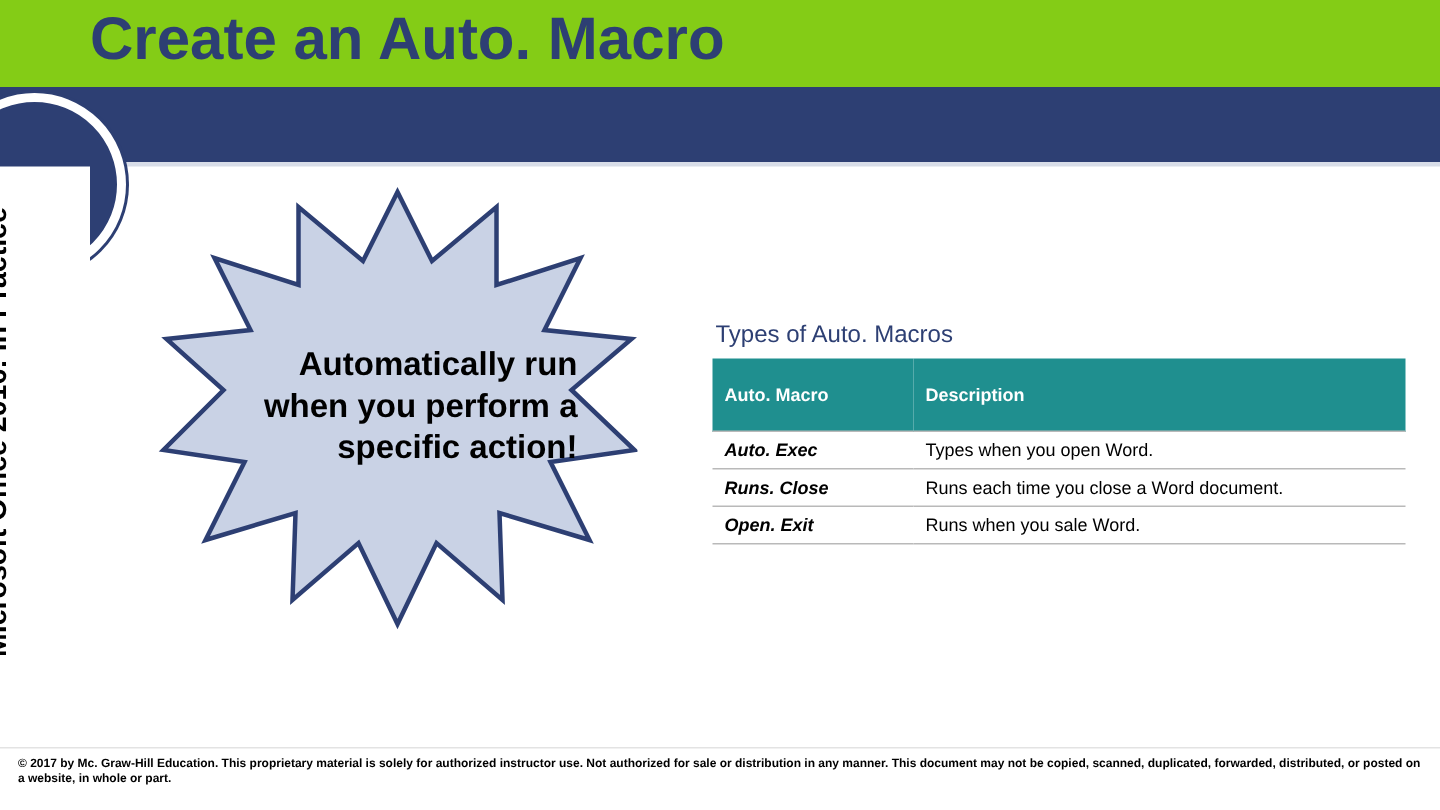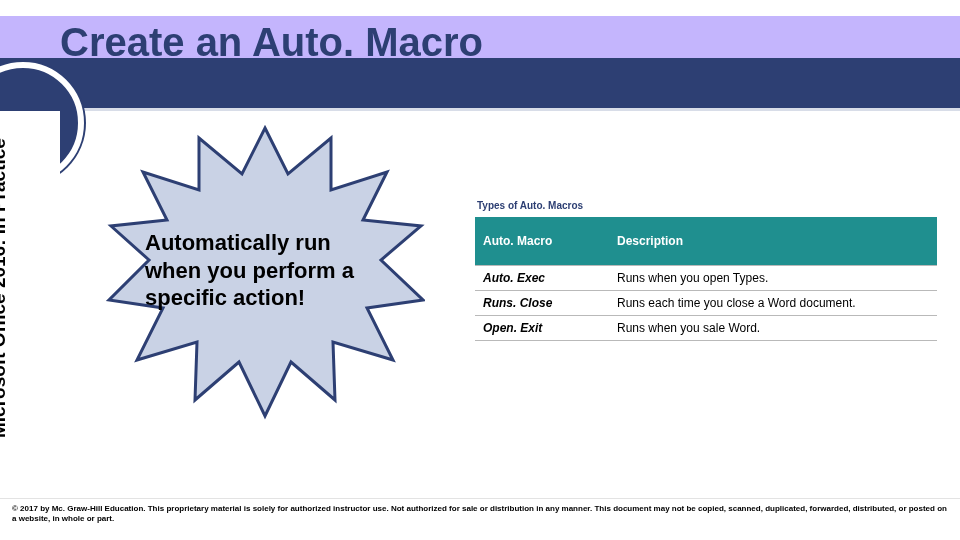--- a/index.html
+++ b/index.html
@@ -13,23 +13,23 @@
   }
   .slide {
     position: relative;
     width: 960px;
     height: 540px;
     background: #fff;
   }
   
   .title-area {
     position: absolute;
-    left: 0; top: 16px; right: 0;
+    left: 0; top: 0; right: 0;
     height: 58px;
-    background: #c4b5fd;
+    background: #84cc16;
   }
   .title-text {
     position: absolute;
     top: 4px;
     left: 60px;
     font-size: 40px;
     font-weight: bold;
     color: #2d3f73;
     font-family: Arial, Helvetica, sans-serif;
   }
@@ -85,39 +85,40 @@
     left: 105px;
     top: 122px;
     width: 320px;
     height: 300px;
   }
   .burst-text {
     position: absolute;
     left: 50%;
     top: 50%;
     transform: translate(-50%,-52%);
-    text-align: left;
+    text-align: right;
     font-size: 22px;
     font-weight: bold;
     color: #000;
     width: 240px;
     line-height: 1.25;
   }
   
   .table-block {
     position: absolute;
     left: 475px;
     top: 196px;
     width: 462px;
   }
   .table-title {
     color: #2d3f73;
-    font-weight: bold;
-    font-size: 10px;
+    font-weight: normal;
+    font-size: 16px;
     padding: 4px 2px 6px 2px;
+    margin-top: 15px;
   }
   .tbl {
     width: 100%;
     border-collapse: collapse;
     font-size: 12px;
     table-layout: fixed;
   }
   .tbl th {
     background: #1f8f8f;
     color: #fff;
@@ -189,21 +190,21 @@
     <table class="tbl">
       <thead>
         <tr>
           <th>Auto. Macro</th>
           <th>Description</th>
         </tr>
       </thead>
       <tbody>
         <tr>
           <td>Auto. Exec</td>
-          <td>Runs when you open Types.</td>
+          <td>Types when you open Word.</td>
         </tr>
         <tr>
           <td>Runs. Close</td>
           <td>Runs each time you close a Word document.</td>
         </tr>
         <tr>
           <td>Open. Exit</td>
           <td>Runs when you sale Word.</td>
         </tr>
       </tbody>

